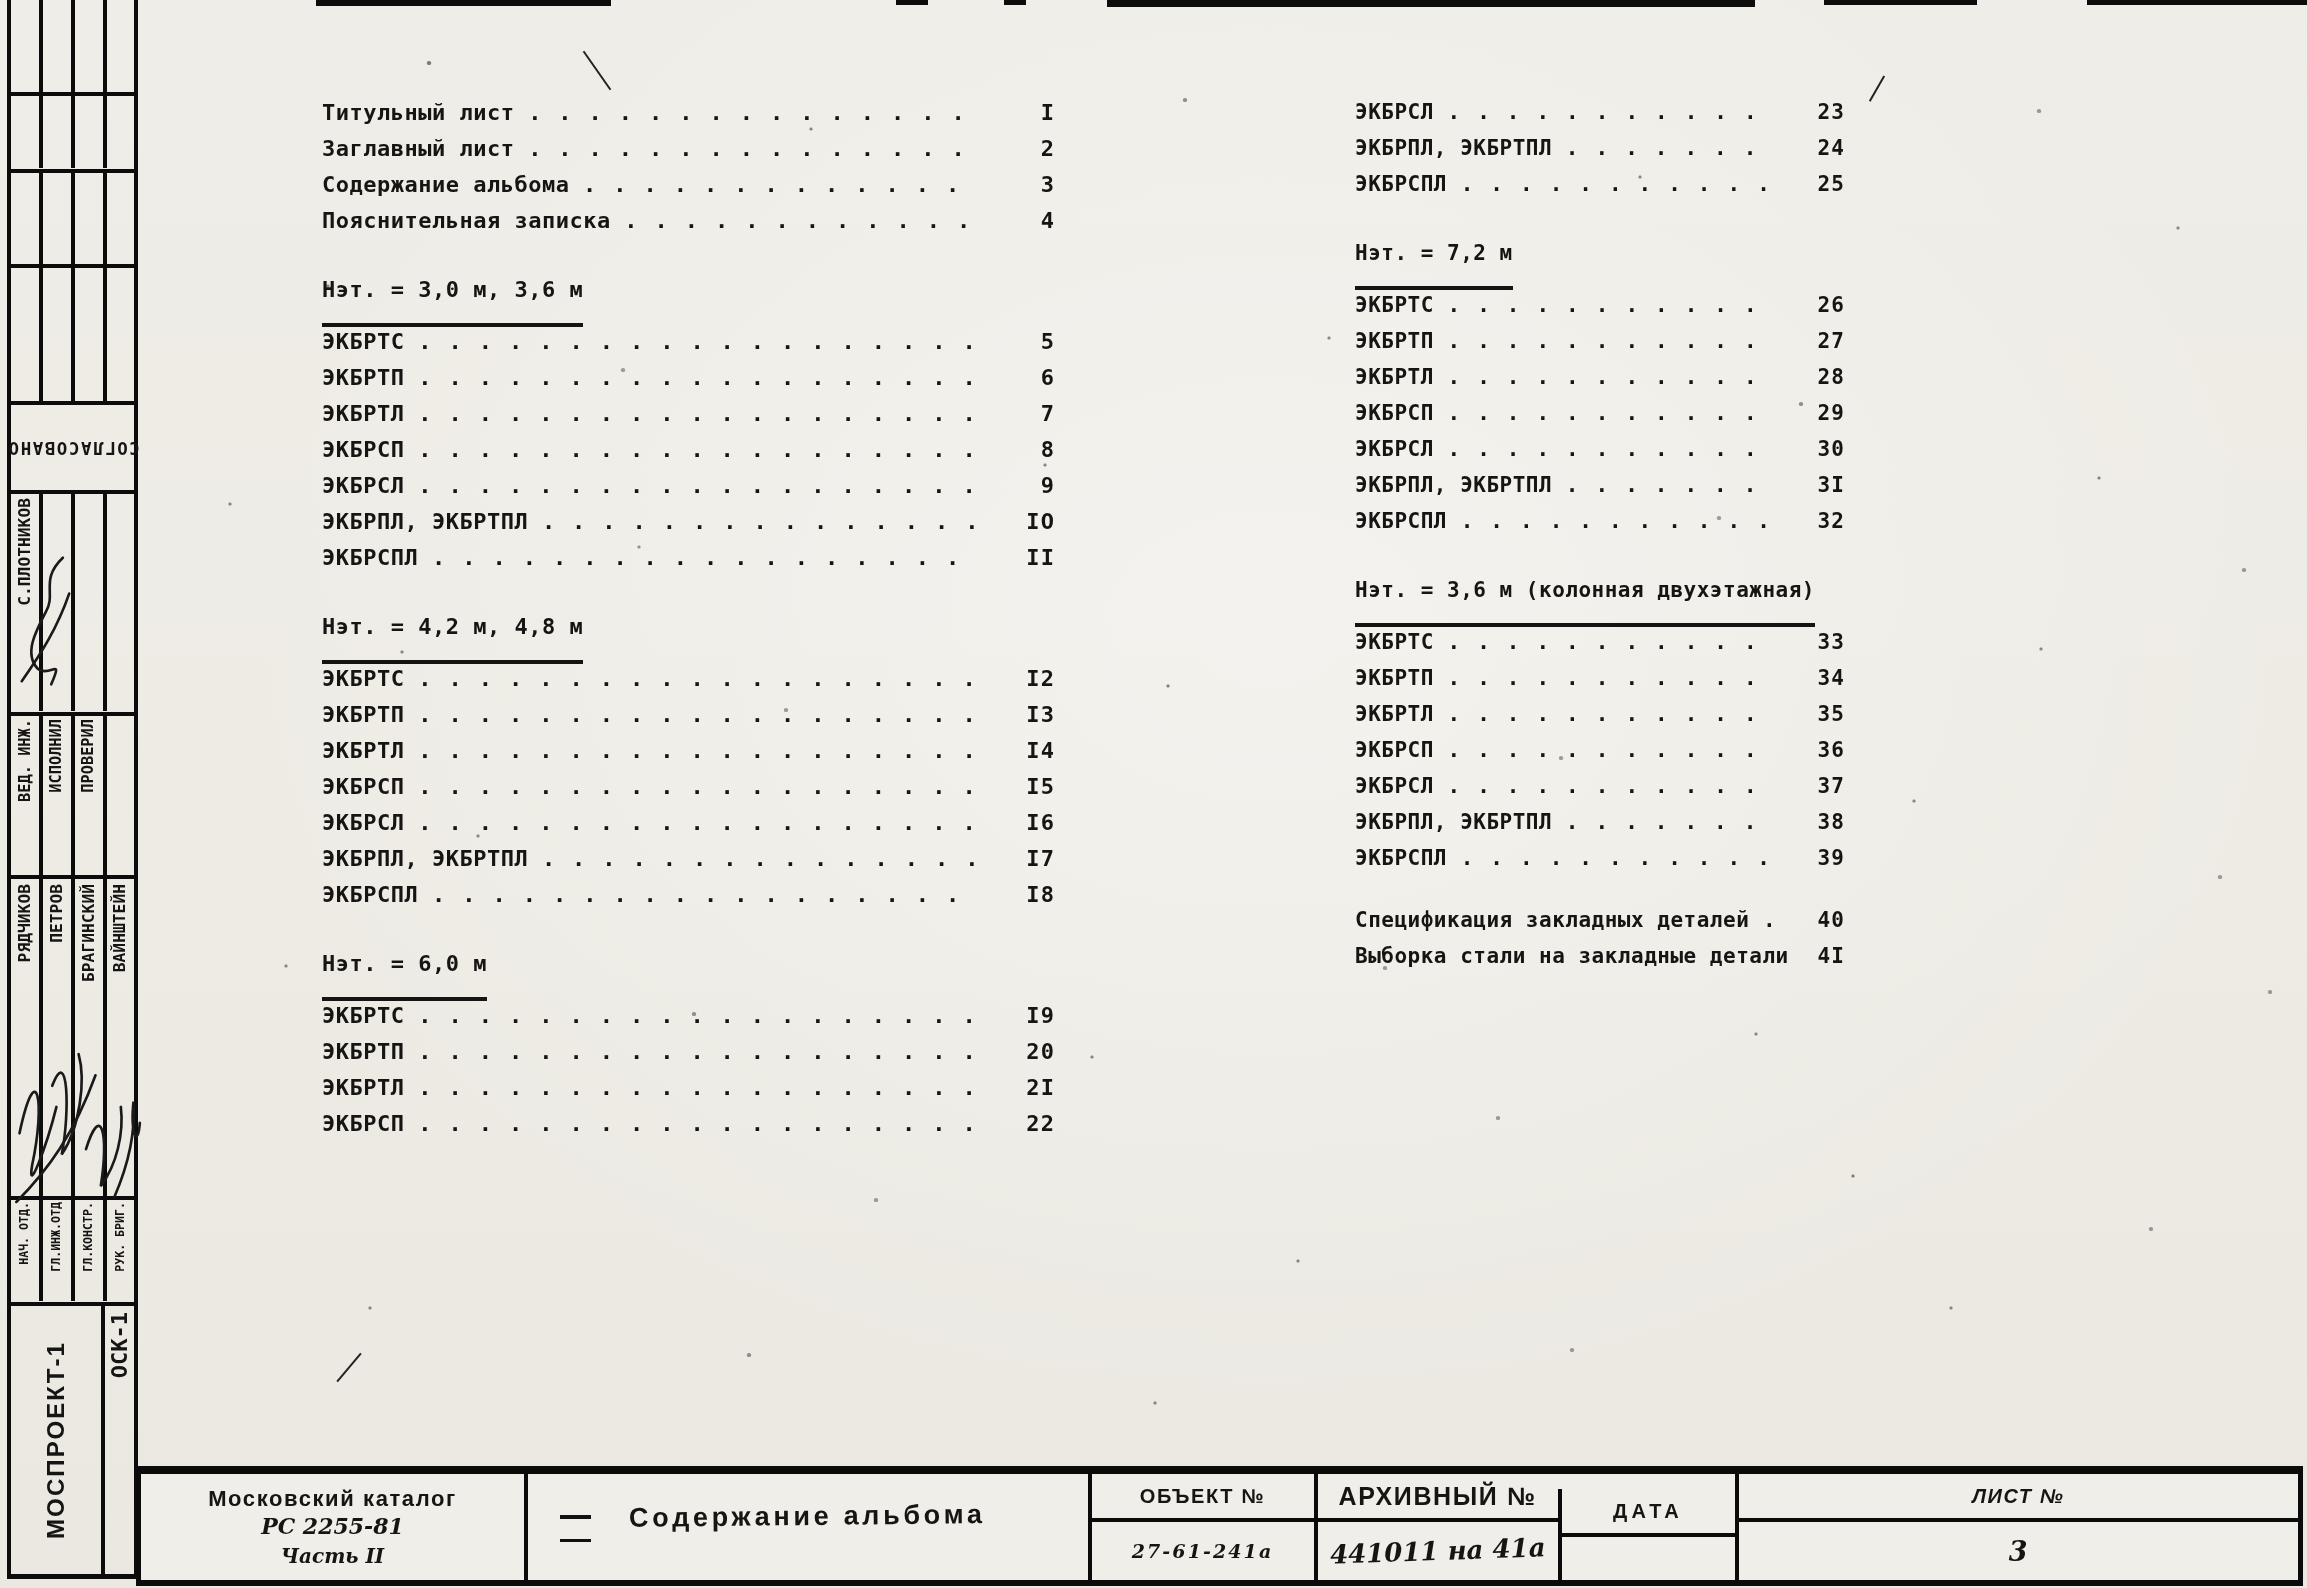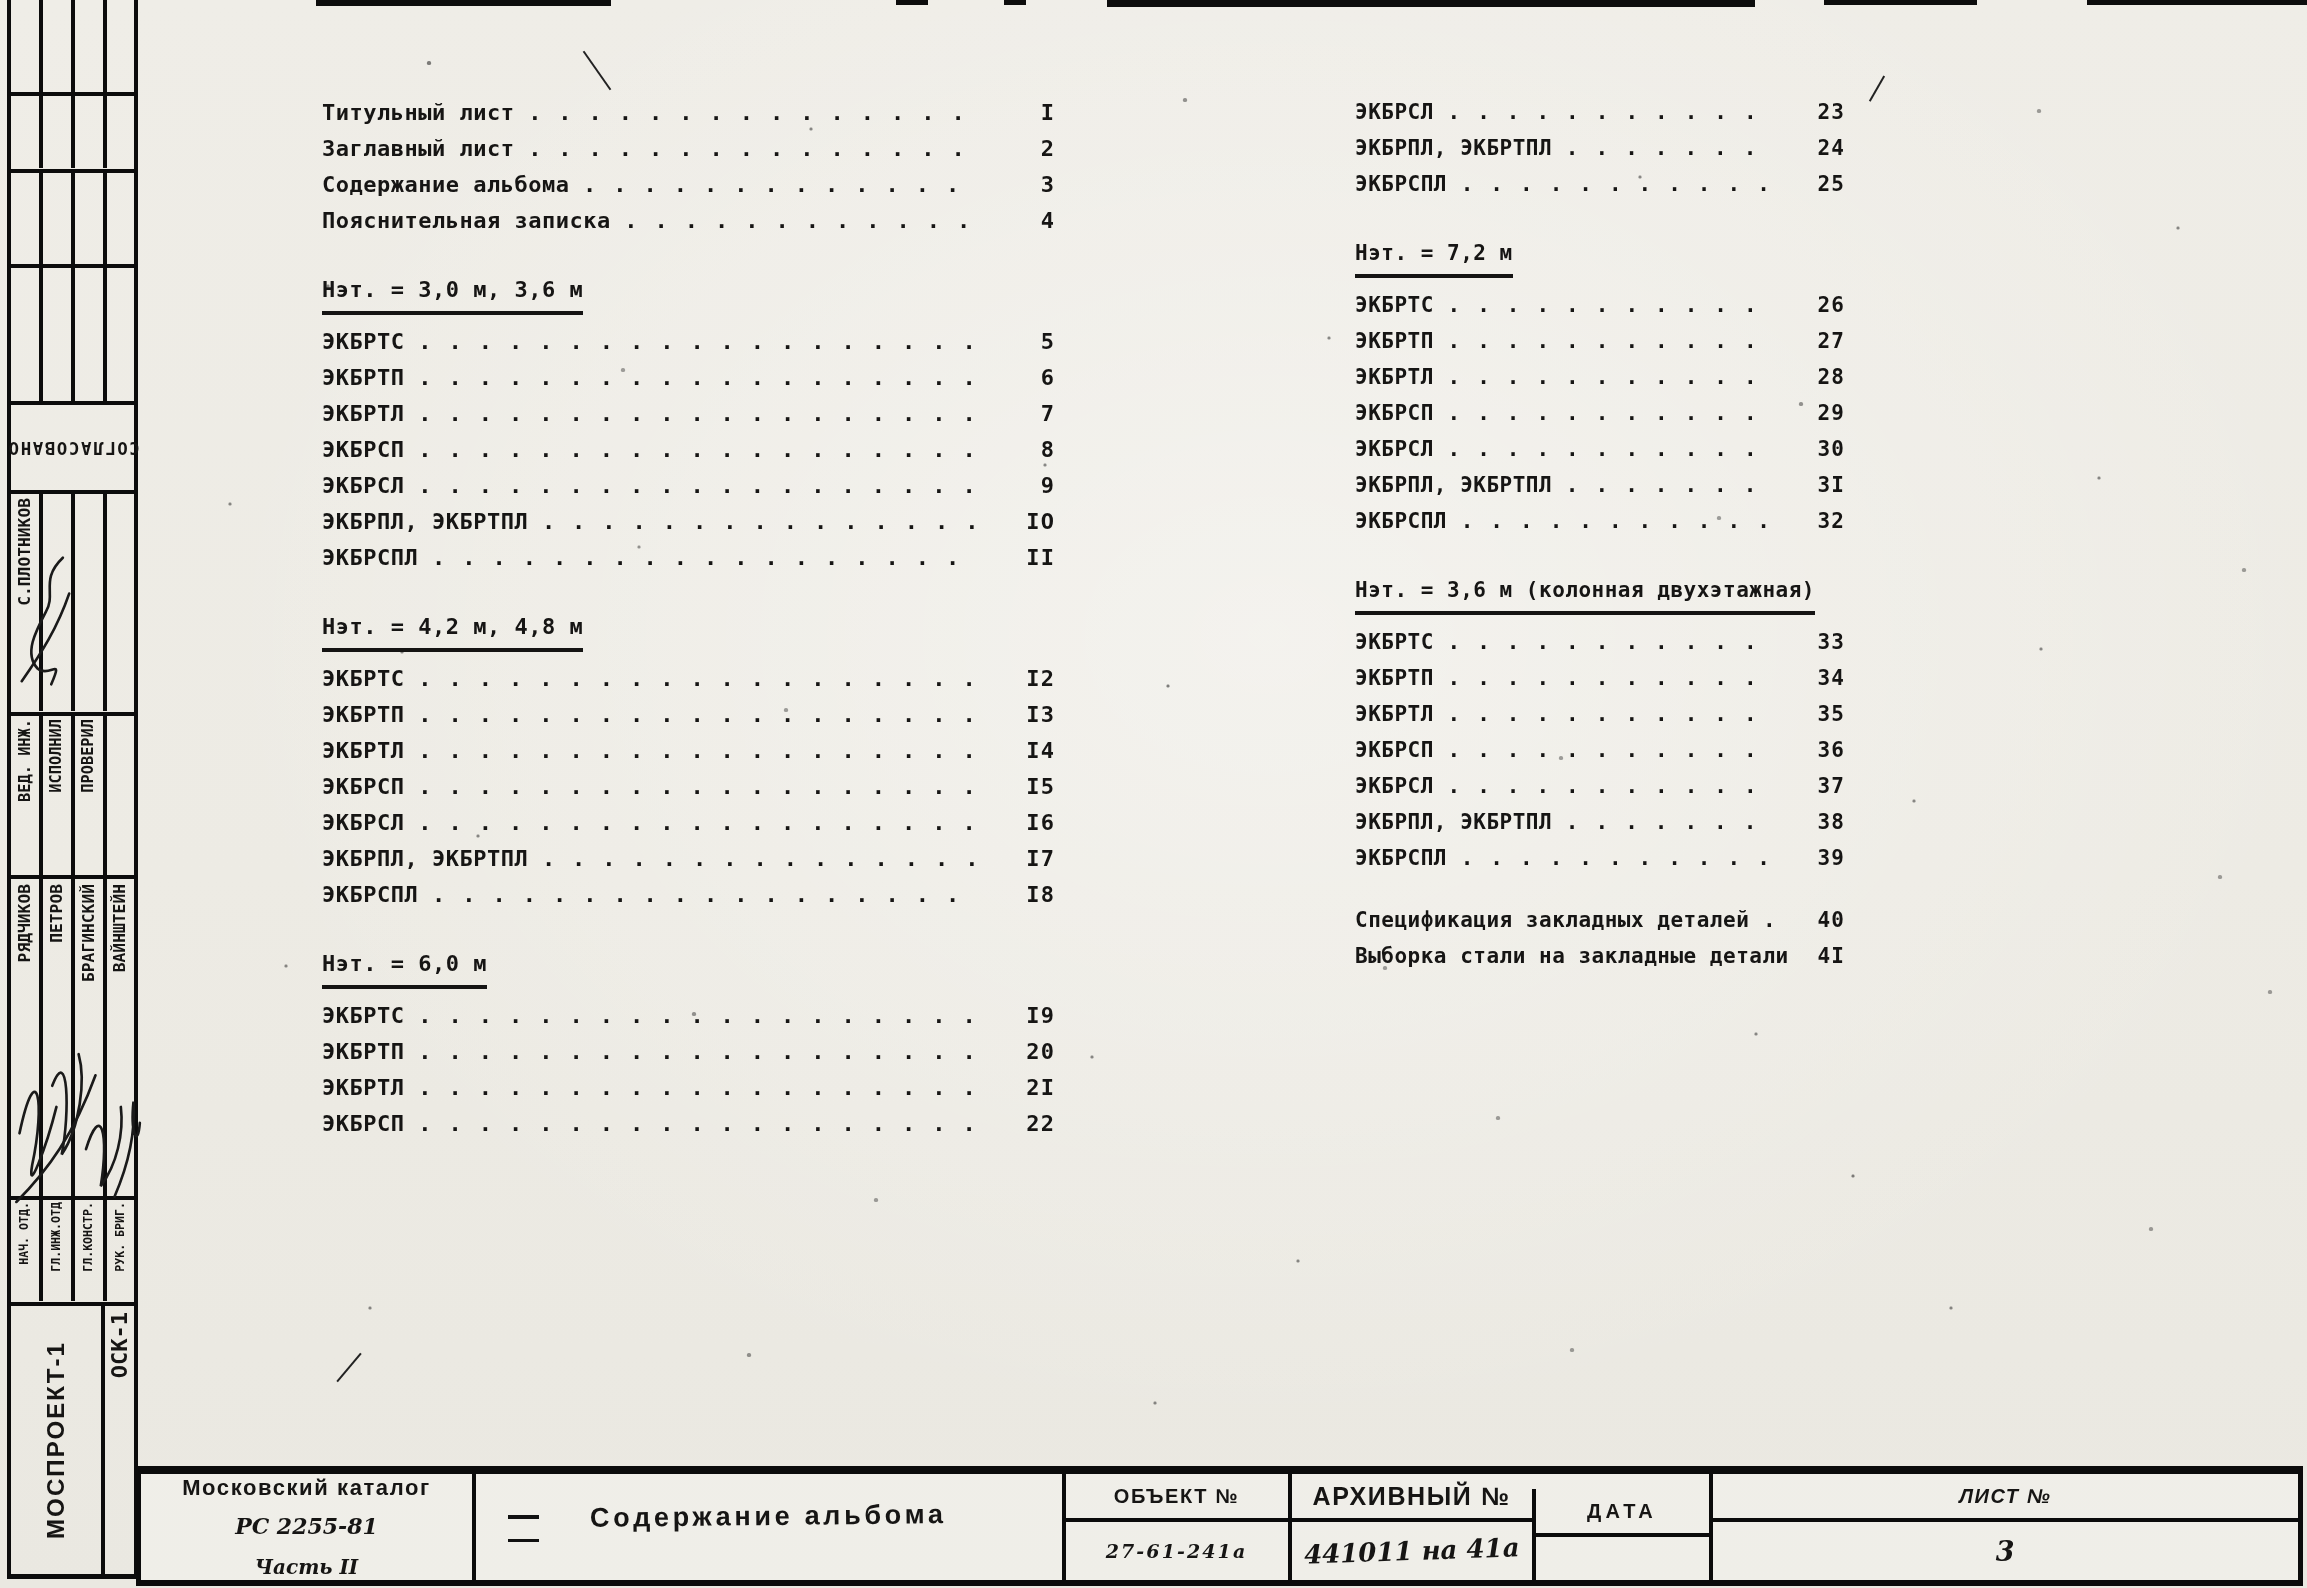--- a/index.html
+++ b/index.html
@@ -60,28 +60,28 @@
   .toc-row{display:flex;align-items:baseline;height:36px;font-weight:700;}
   .toc-row.gap{margin-top:26px;}
   .toc-label{white-space:nowrap;letter-spacing:0.5px;}
   .toc-dots{flex:1;overflow:hidden;white-space:nowrap;letter-spacing:17px;
     margin:0 7.4px 0 13.7px;font-weight:700;}
   .toc-page{width:67px;text-align:right;white-space:nowrap;letter-spacing:1.1px;}
   .toc-heading{height:36px;font-weight:700;}
   .toc-heading.section{margin-top:45px;margin-bottom:6.3px;}
   .toc-heading.sub{margin-top:33px;margin-bottom:16px;}
   .toc-heading-text{display:inline-block;border-bottom:4.7px solid #151413;
-    padding-bottom:9px;letter-spacing:0.5px;white-space:nowrap;}
+    padding-bottom:21px;letter-spacing:0.5px;white-space:nowrap;}
   
   .titleblock{position:absolute;left:136px;top:1466px;width:2167px;height:120px;
     border:5.3px solid #0b0b0b;border-top-width:8.4px;border-bottom-width:6.9px;
     box-sizing:border-box;display:flex;background:rgba(255,255,255,.25);}
   .tb-cell{border-left:4.7px solid #0b0b0b;box-sizing:border-box;position:relative;}
   .tb-cell:first-child{border-left:none;}
-  .tb-catalog{width:331px;display:flex;flex-direction:column;align-items:center;justify-content:center;gap:12px;}
+  .tb-catalog{width:383px;display:flex;flex-direction:column;align-items:center;justify-content:center;gap:1px;}
   .tb-title{flex:1;display:flex;align-items:center;justify-content:center;position:relative;}
   .tb-field{display:flex;flex-direction:column;}
   .tb-object{width:226px;} .tb-archive{width:244px;} .tb-date{width:177px;margin-top:15px;} .tb-sheet{flex:1;}
   .tb-head{height:44px;border-bottom:4.7px solid #0b0b0b;display:flex;align-items:center;justify-content:center;}
   .tb-val{flex:1;display:flex;align-items:center;justify-content:center;}
   .handcaps{font-family:"Liberation Sans", sans-serif;font-weight:700;letter-spacing:1.6px;}
   .hw{font-family:"DejaVu Serif", serif;font-style:italic;font-weight:700;}
   .dashmarks{position:absolute;left:32px;top:41px;width:31px;}
   .dashmarks i{display:block;height:3.7px;background:#111;margin-bottom:20px;}
 </style>

